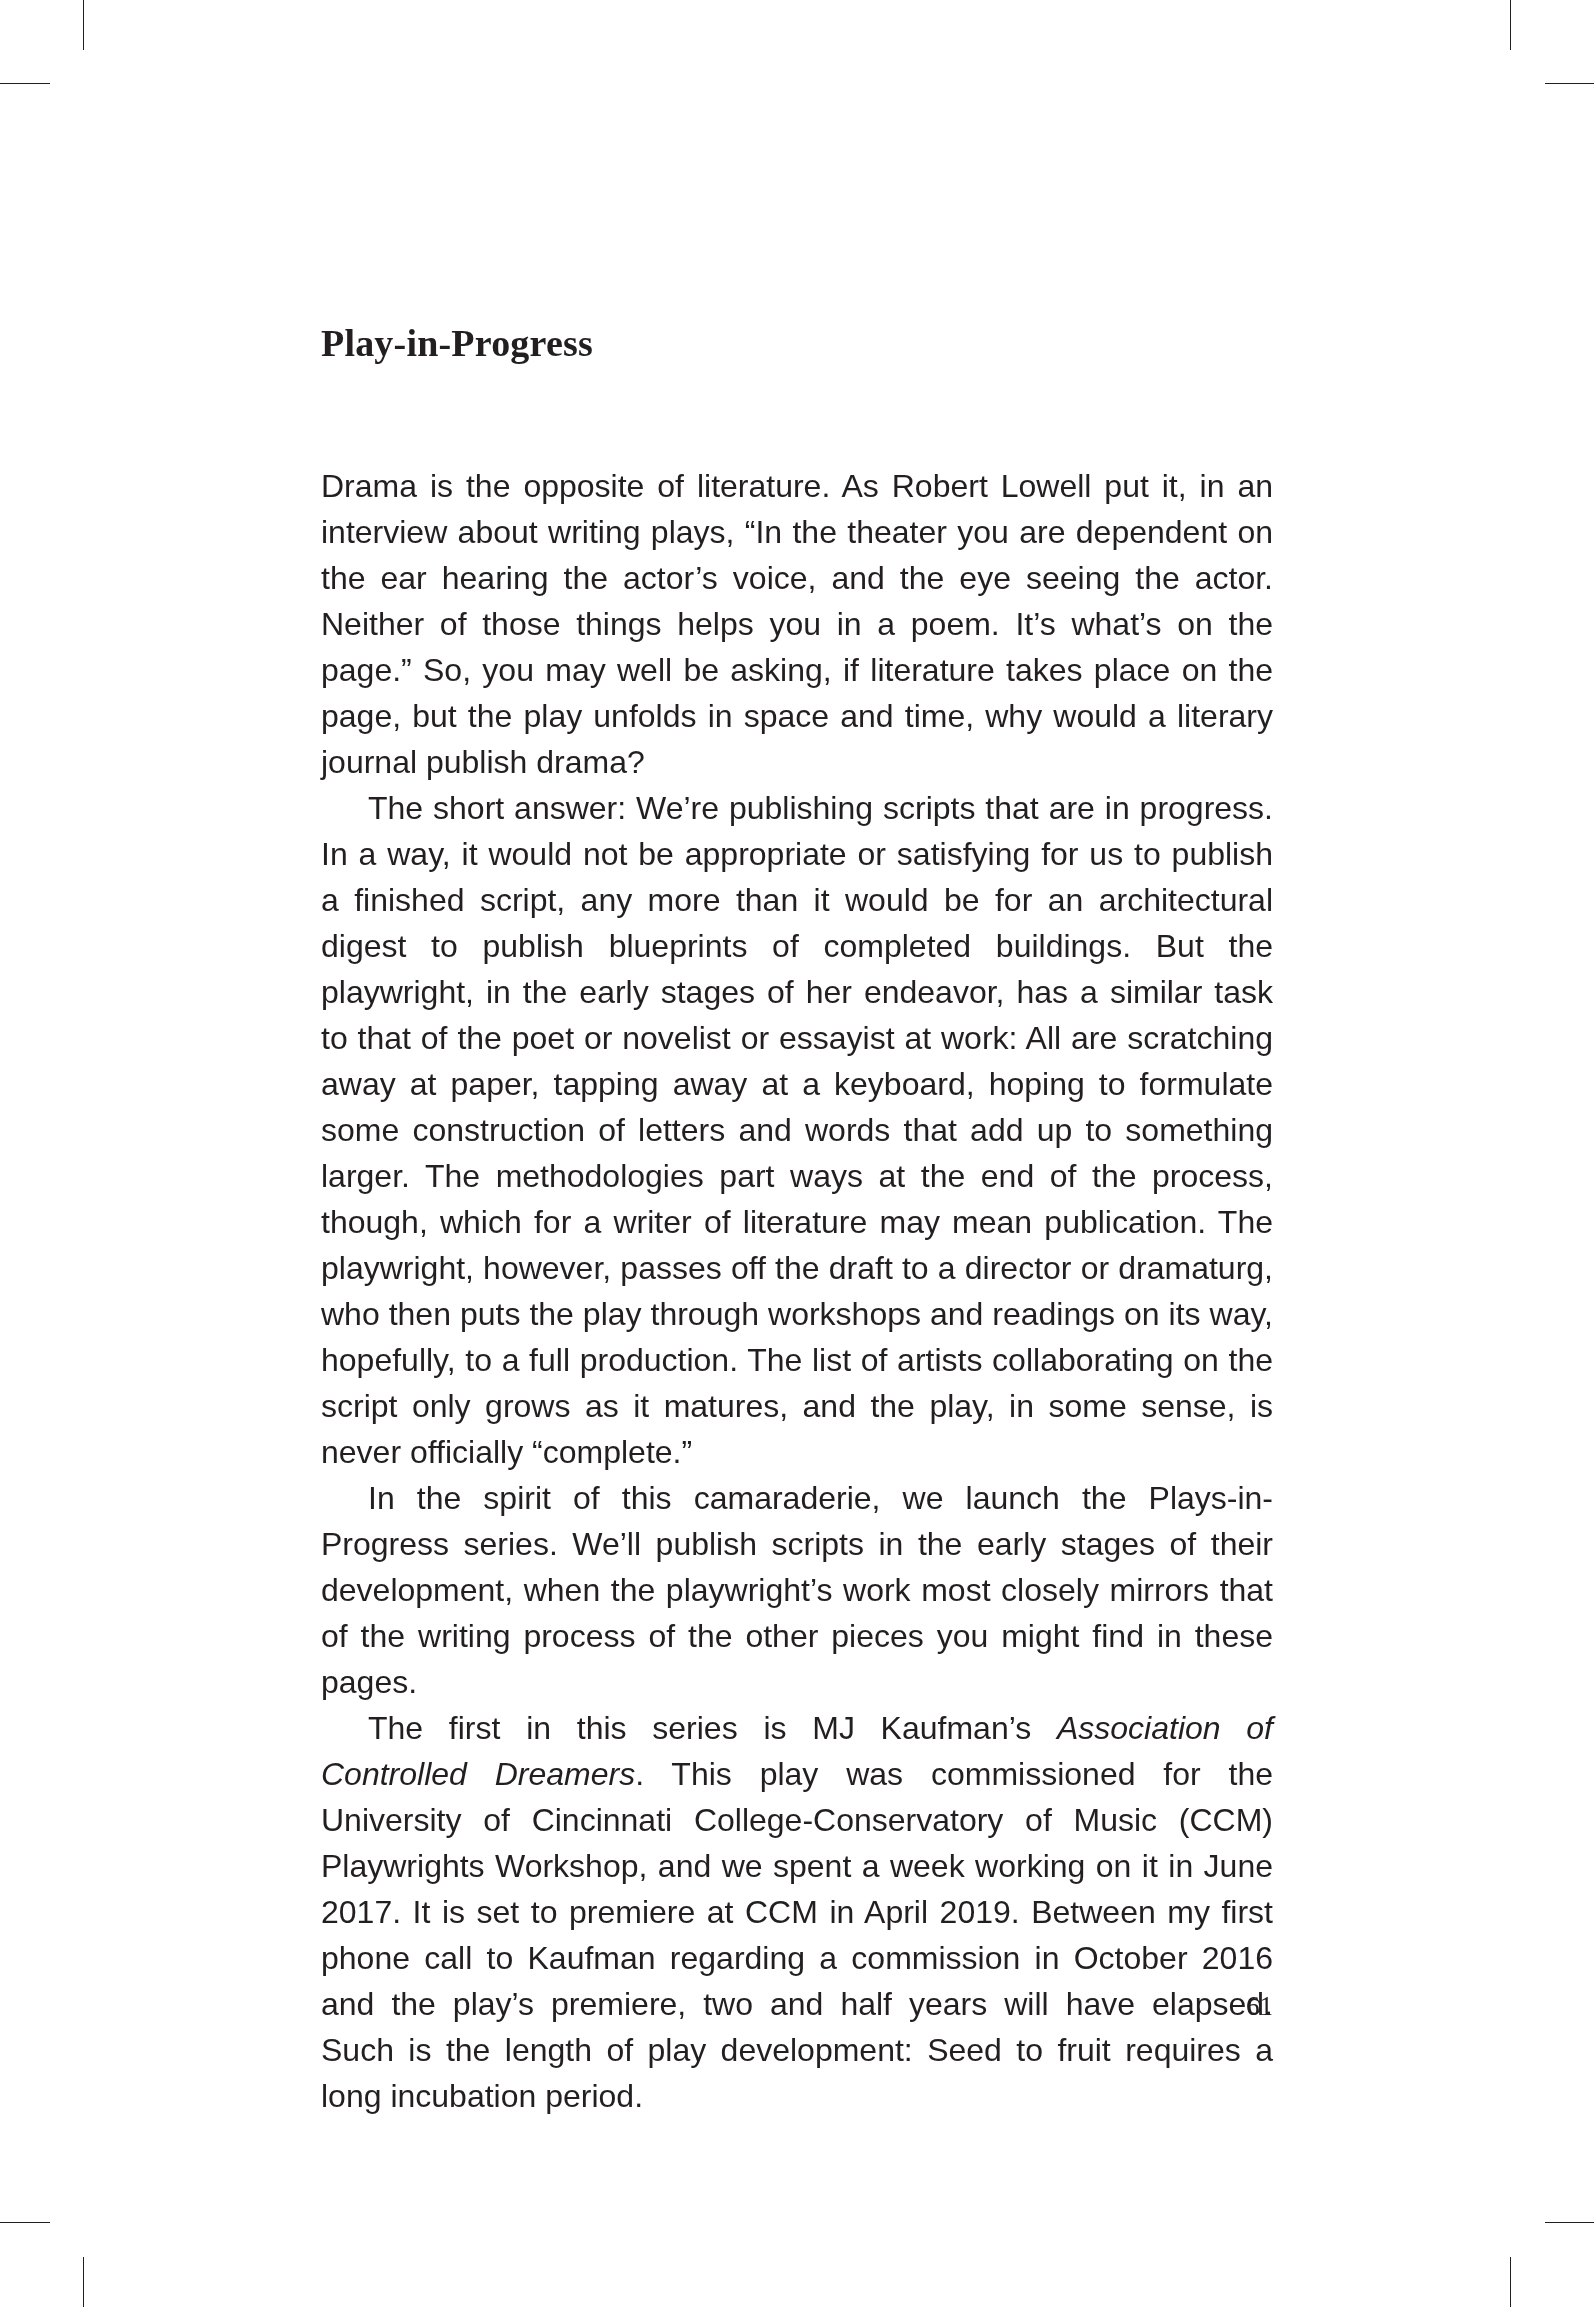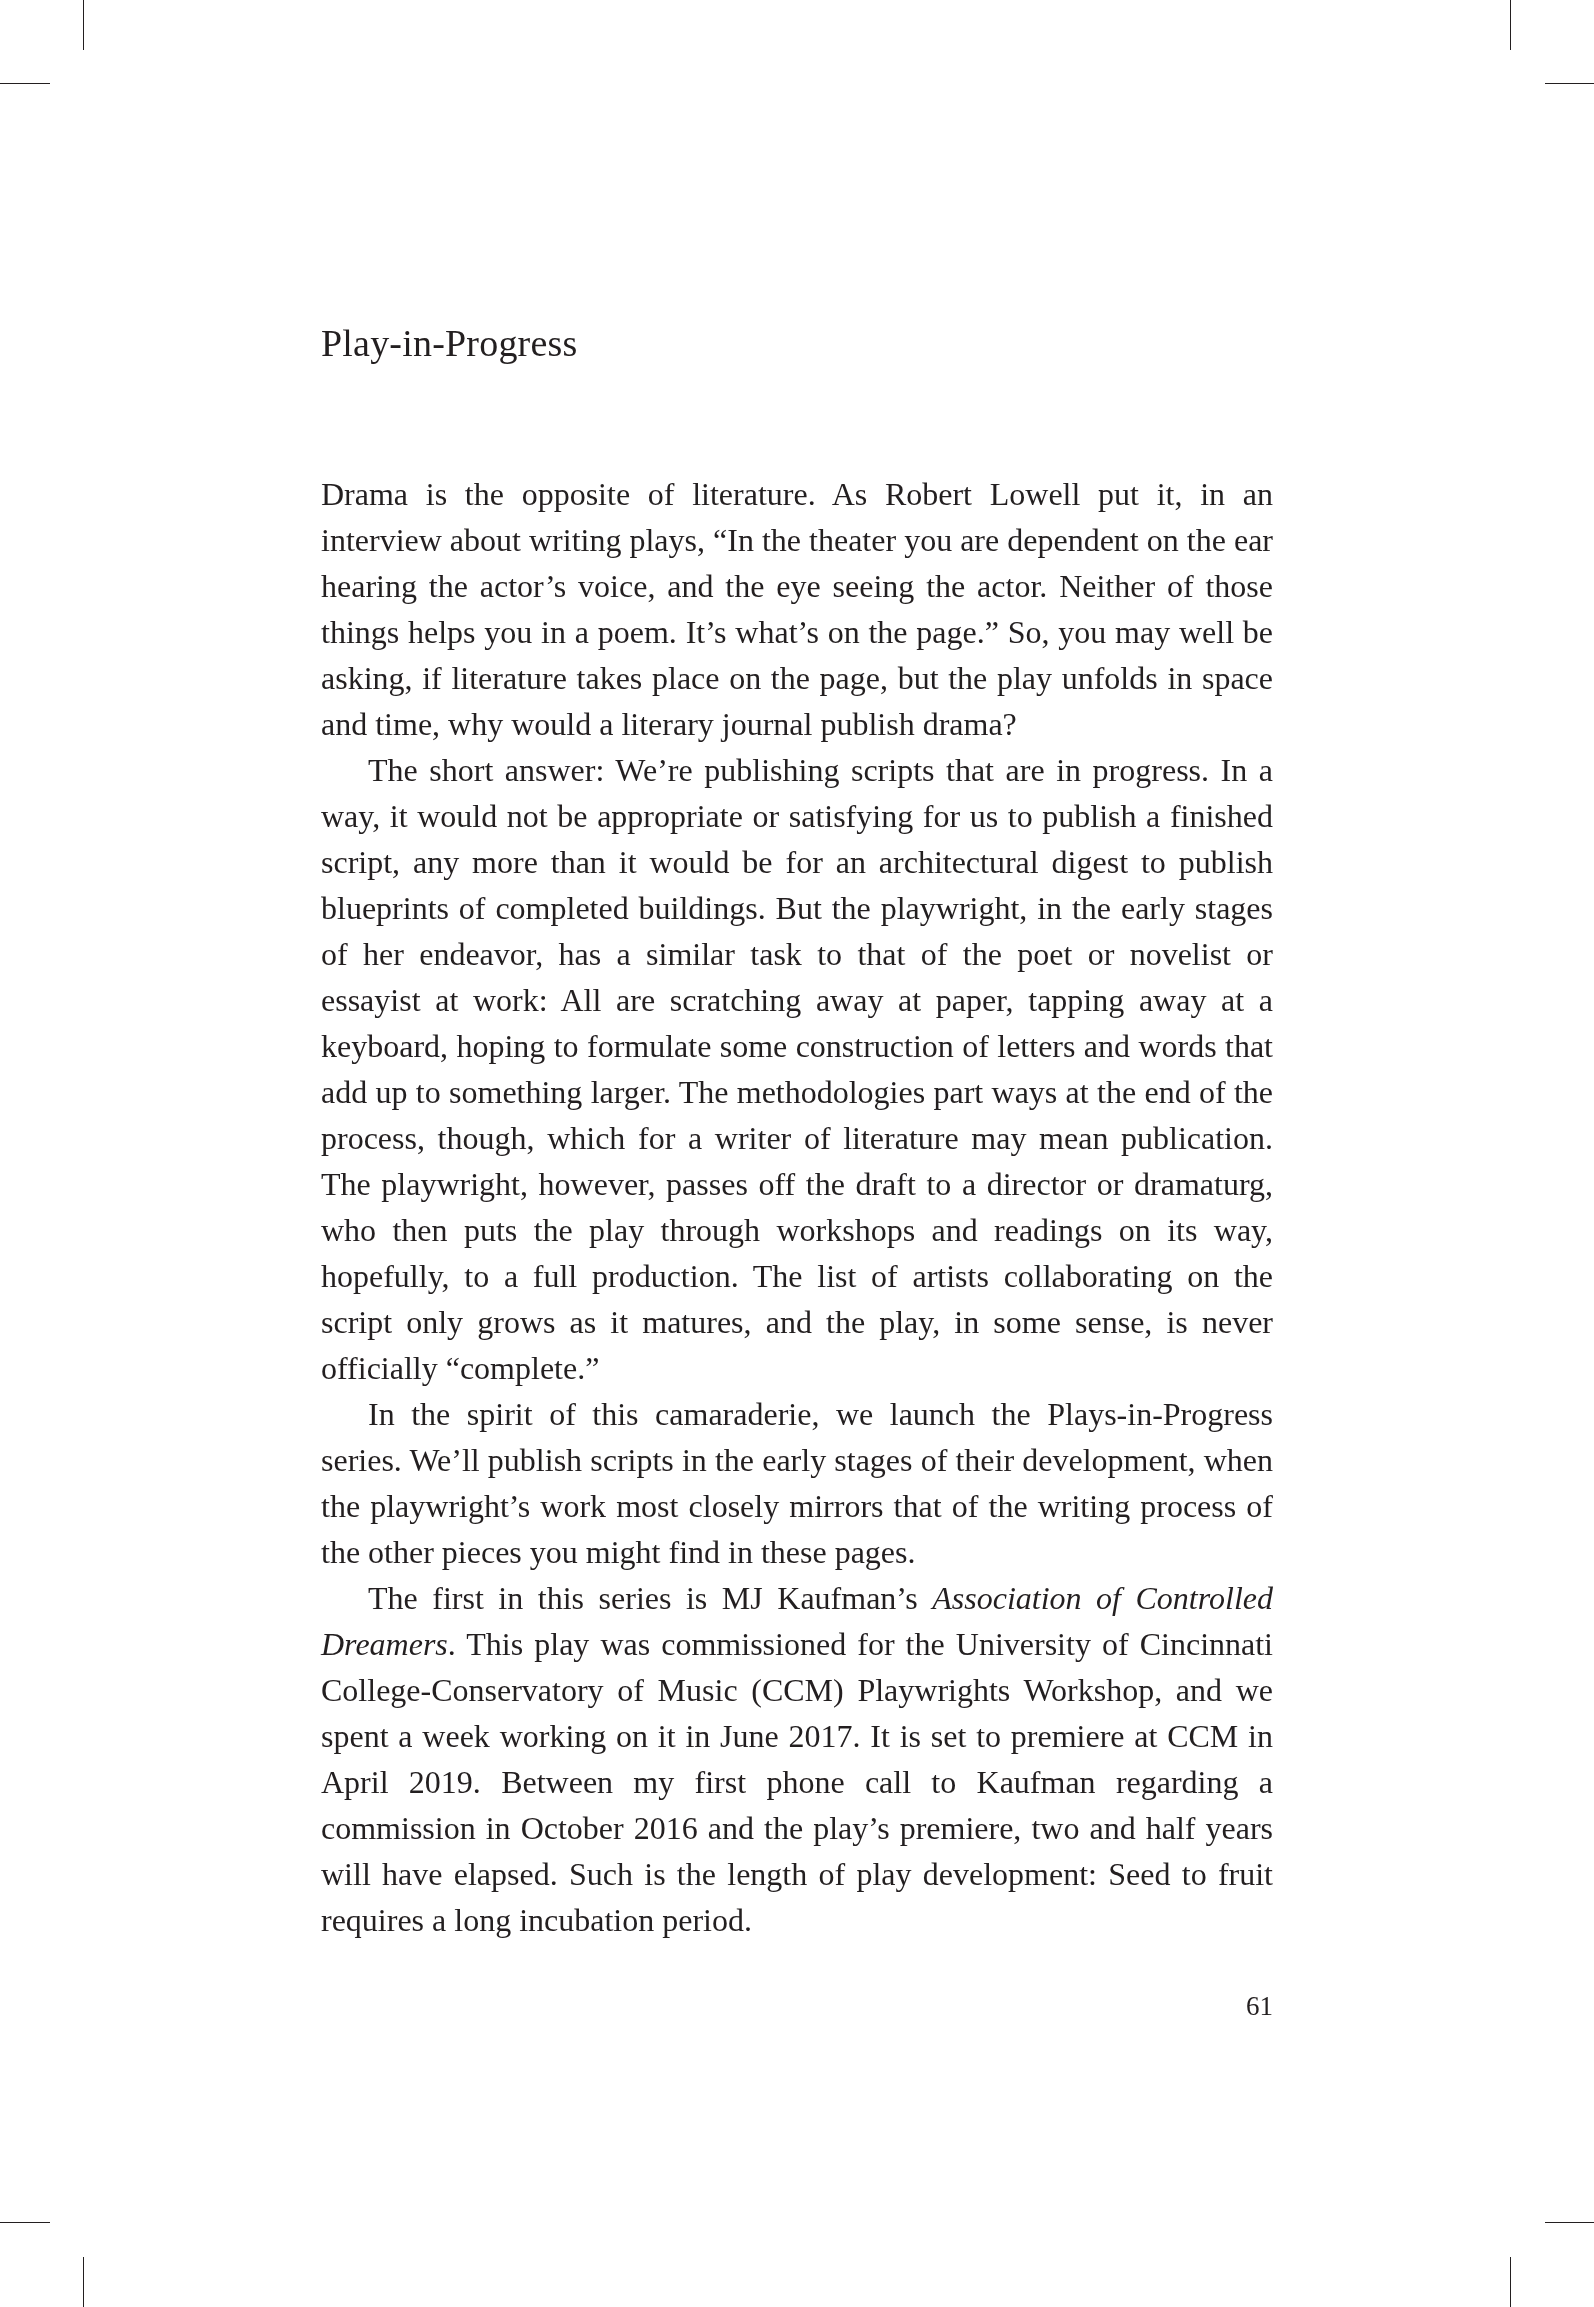--- a/index.html
+++ b/index.html
@@ -3,28 +3,27 @@
 <meta charset="utf-8">
 <style>
   html, body { margin: 0; padding: 0; background: #ffffff; }
   body { width: 1594px; height: 2307px; position: relative; overflow: hidden; color: #231f20; }
   .crop { position: absolute; background: #231f20; }
   .crop.v { width: 1.2px; height: 50px; }
   .crop.h { height: 1.2px; width: 50px; }
   .title {
     position: absolute; left: 321px; top: 321px;
     font-family: "Liberation Serif", "DejaVu Serif", serif;
-    font-size: 38px; font-weight: normal; margin: 0; letter-spacing: 0.2px;
+    font-size: 38px; font-weight: bold; margin: 0; letter-spacing: 0.2px;
   }
   .body {
     position: absolute; left: 321px; top: 463px; width: 952px;
-    font-family: Liberation Serif, serif;
+    font-family: Liberation Sans, sans-serif;
     font-size: 32px; line-height: 46px; text-align: justify;
     hyphens: manual;
-    margin-top: 8px;
   }
   .body p { margin: 0; text-indent: 0; }
   .body p + p { text-indent: 47px; }
   .body em { font-style: italic; }
   .folio {
     position: absolute; left: 1246px; top: 1991px;
     font-family: "Liberation Serif", "DejaVu Serif", serif;
     font-size: 27px;
   }
 </style>

